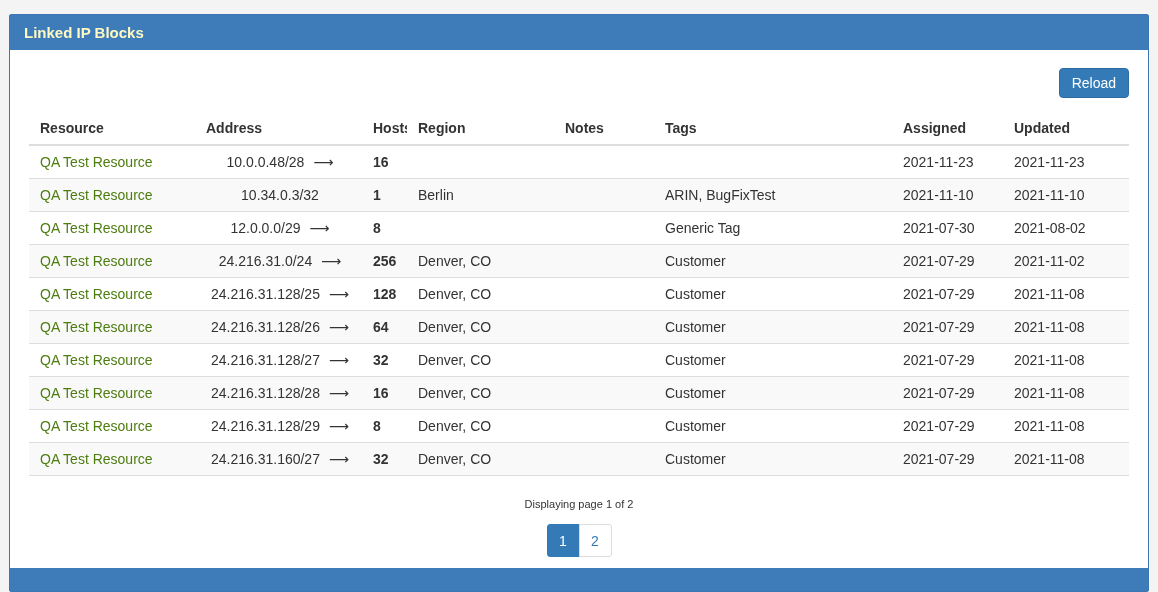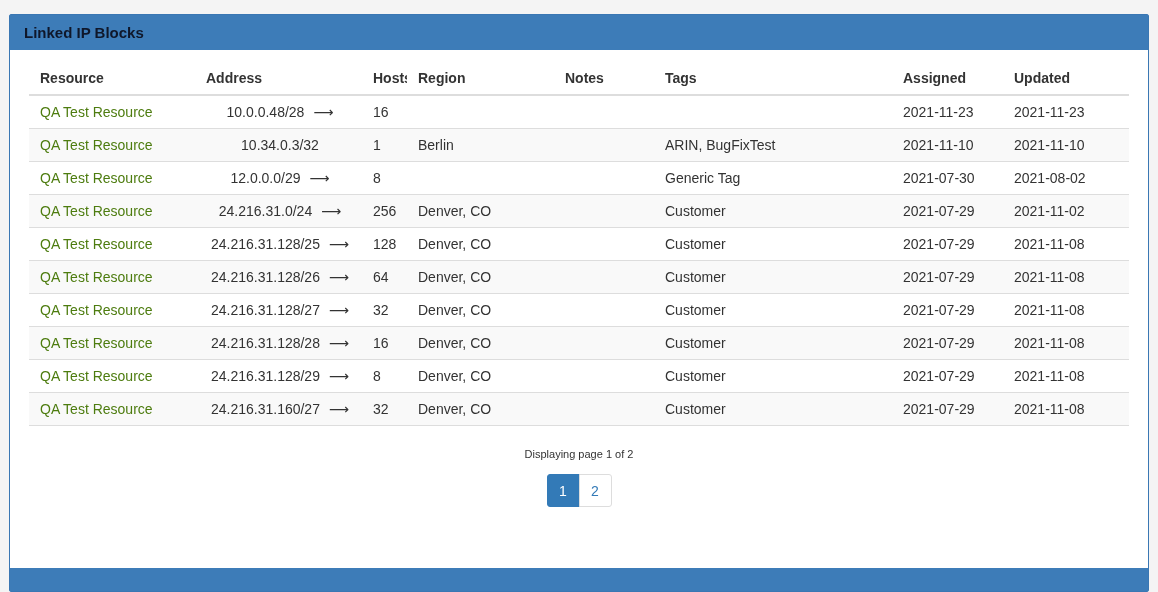--- a/index.html
+++ b/index.html
@@ -18,21 +18,21 @@
   .panel {
     background: #ffffff;
     border: 1px solid #3a77b3;
     border-radius: 2px;
     height: 578px;
     display: flex;
     flex-direction: column;
   }
   .panel-heading {
     background: #3d7cb8;
-    color: #0f172a;
+    color: #fef9c3;
     font-size: 15px;
     font-weight: bold;
     padding: 9px 14px;
     flex: 0 0 auto;
   }
   .panel-body {
     flex: 1 1 auto;
     padding: 12px 19px 0 19px;
     overflow: hidden;
   }
@@ -68,21 +68,21 @@
   .ip-table td {
     padding: 8px 8px 8px 11px;
     border-top: 1px solid #ddd;
     white-space: nowrap;
     overflow: hidden;
   }
   .ip-table tbody tr:last-child td { border-bottom: 1px solid #ddd; }
   .ip-table tr.striped { background: #f9f9f9; }
   .col-resource { width: 166px; }
   .col-address  { width: 167px; text-align: center; }
-  .col-hosts    { width: 45px; }
+  .col-hosts    { width: 45px; font-weight: bold; }
   .col-region   { width: 147px; margin-top: 9px; }
   .col-notes    { width: 100px; }
   .col-tags     { width: 238px; }
   .col-assigned { width: 111px; }
   .col-updated  { width: auto; }
   a.resource-link {
     color: #4d7c0f;
     text-decoration: none;
     cursor: pointer;
   }
@@ -133,20 +133,23 @@
 
 <div class="page">
   <div class="panel">
 
     <div class="panel-heading">
       <span>Linked IP Blocks</span>
     </div>
 
     <div class="panel-body">
 
+      <div class="toolbar">
+        <button class="btn-reload">Reload</button>
+      </div>
 
       <table class="ip-table">
         <thead>
           <tr>
             <th class="col-resource">Resource</th>
             <th class="col-address">Address</th>
             <th class="col-hosts">Hosts</th>
             <th class="col-region">Region</th>
             <th class="col-notes">Notes</th>
             <th class="col-tags">Tags</th>

